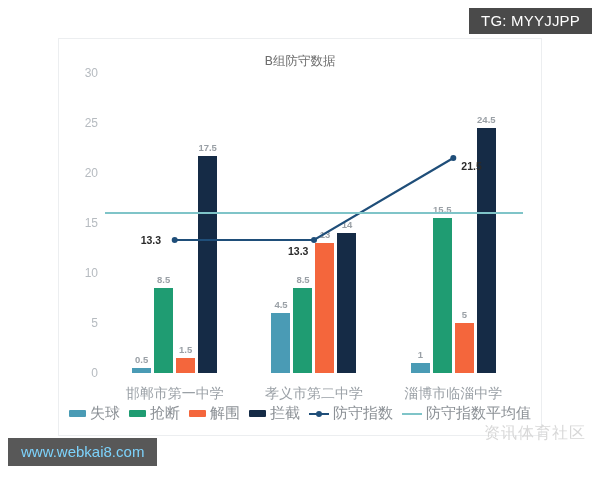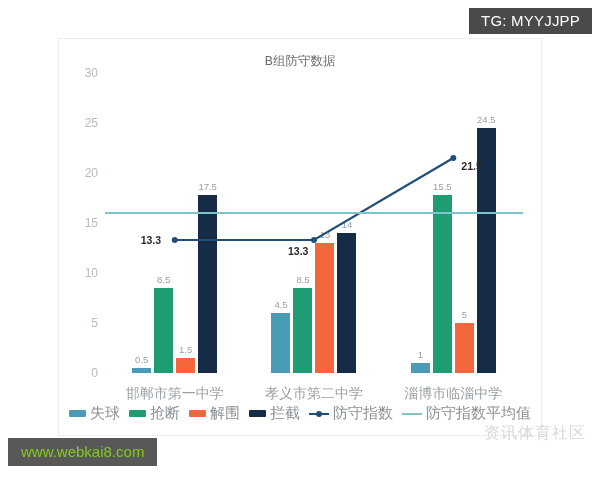--- a/index.html
+++ b/index.html
@@ -19,21 +19,21 @@
     font-size:15px;letter-spacing:.2px;
     padding:5px 12px 6px 12px;
     line-height:1;
     white-space:nowrap;
     z-index:40;
   }
 
   
   .site-badge{
     position:absolute;left:8px;bottom:14px;
-    background:#585858;color:#84cc16;
+    background:#585858;color:#7dd3fc;
     font-size:15px;
     padding:6px 13px 7px 13px;
     line-height:1;
     white-space:nowrap;
     z-index:40;
   }
   .cn-watermark{
     position:absolute;right:14px;bottom:36px;
     font-size:16px;color:#d8d8d8;
     letter-spacing:1px;
@@ -87,20 +87,21 @@
   }
   .bar-wrap{position:relative;width:19px;}
   .bar{width:100%;display:block;}
   .bar-val{
     position:absolute;
     left:50%;transform:translateX(-50%);
     bottom:100%;
     margin-bottom:3px;
     font-size:9.5px;color:#9aa0a6;
     white-space:nowrap;
+    font-weight:bold;
   }
   .cat-label{
     position:absolute;
     top:100%;margin-top:12px;
     left:50%;transform:translateX(-50%);
     font-size:14px;color:#9aa0a6;
     white-space:nowrap;
   }
 
   
@@ -171,21 +172,21 @@
               <span class="bar-val">0.5</span>
             </div>
             <div class="bar-wrap" style="height: 85px;">
               <div class="bar" style="background: rgb(31, 156, 114); height: 100%;"></div>
               <span class="bar-val">8.5</span>
             </div>
             <div class="bar-wrap" style="height: 15px;">
               <div class="bar" style="background: rgb(244, 102, 60); height: 100%;"></div>
               <span class="bar-val">1.5</span>
             </div>
-            <div class="bar-wrap" style="height: 178px;">
+            <div class="bar-wrap" style="height: 217px;">
               <div class="bar" style="background: rgb(21, 43, 70); height: 100%;"></div>
               <span class="bar-val">17.5</span>
             </div>
           </div>
           <div class="cat-label">邯郸市第一中学</div>
         </div>
         <div class="group" style="left: 139.333px; width: 139.333px;">
           <div class="bars">
             <div class="bar-wrap" style="height: 60px;">
               <div class="bar" style="background: rgb(74, 155, 181); height: 100%;"></div>
@@ -205,21 +206,21 @@
             </div>
           </div>
           <div class="cat-label">孝义市第二中学</div>
         </div>
         <div class="group" style="left: 278.667px; width: 139.333px;">
           <div class="bars">
             <div class="bar-wrap" style="height: 10px;">
               <div class="bar" style="background: rgb(74, 155, 181); height: 100%;"></div>
               <span class="bar-val">1</span>
             </div>
-            <div class="bar-wrap" style="height: 178px;">
+            <div class="bar-wrap" style="height: 155px;">
               <div class="bar" style="background: rgb(31, 156, 114); height: 100%;"></div>
               <span class="bar-val">15.5</span>
             </div>
             <div class="bar-wrap" style="height: 50px;">
               <div class="bar" style="background: rgb(244, 102, 60); height: 100%;"></div>
               <span class="bar-val">5</span>
             </div>
             <div class="bar-wrap" style="height: 245px;">
               <div class="bar" style="background: rgb(21, 43, 70); height: 100%;"></div>
               <span class="bar-val">24.5</span>

